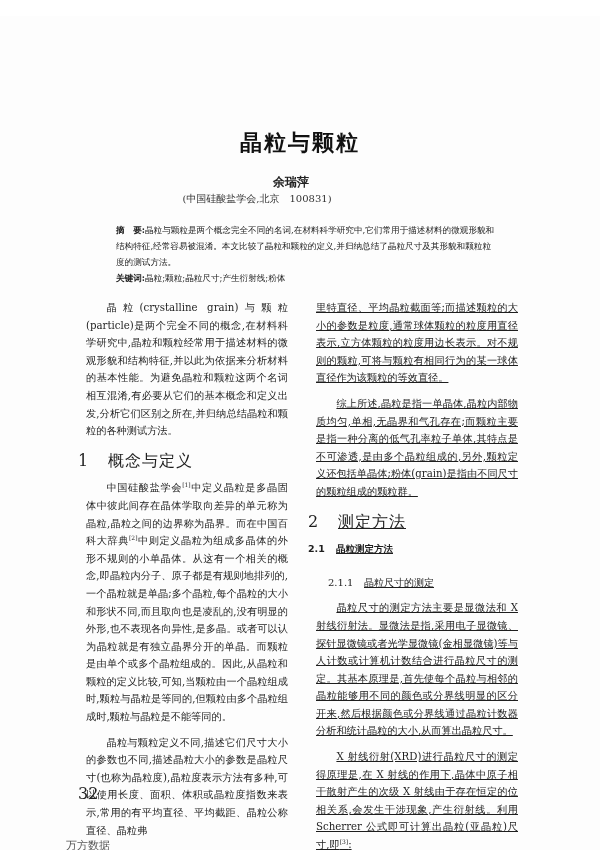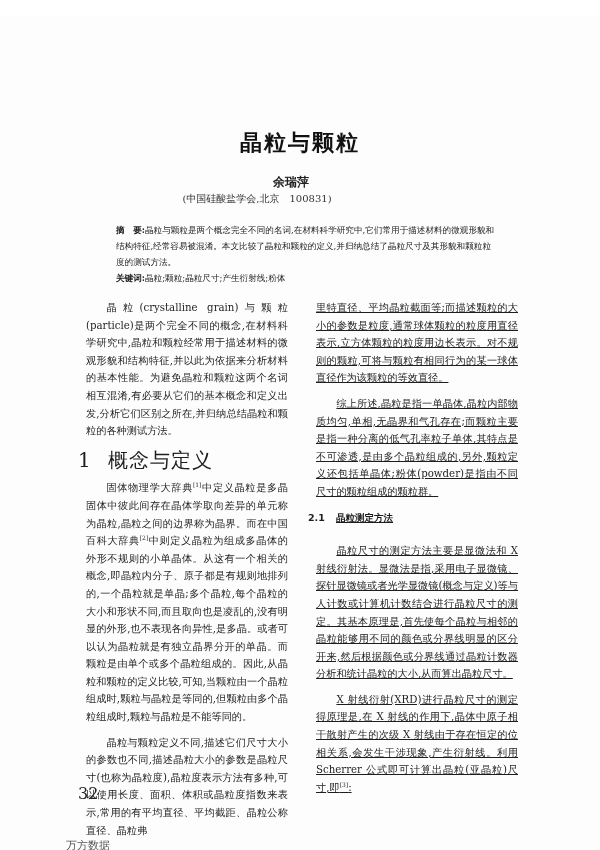--- a/index.html
+++ b/index.html
@@ -12,21 +12,21 @@
             font-family: "DejaVu Sans", "Liberation Sans", sans-serif; font-size: 12px; font-weight: bold; color: #222; }
   .affil { position: absolute; top: 176px; left: 0; width: 514px; text-align: center; font-size: 10px; color: #333; }
   .abstract { position: absolute; top: 206px; left: 116px; width: 380px; font-size: 8.6px; line-height: 16px; color: #222; }
   .abstract .lbl { font-weight: bold; }
   .abstract p { margin: 0; text-indent: 0; }
   .kw { margin-top: 2px; }
   .col { position: absolute; top: 275px; width: 218px; font-size: 10.2px; line-height: 17.6px; color: #1e1e1e; text-align: justify; }
   .col p { margin: 8px; text-indent: 2em; }
   .left { left: 78px; }
   .right { left: 308px; text-decoration: underline; }
-  .h1 { font-size: 20px; margin: 12px 0 10px 0; font-weight: normal; letter-spacing: 1px; }
+  .h1 { font-size: 16px; margin: 12px 0 10px 0; font-weight: normal; letter-spacing: 1px; }
   .h1 .num { display: inline-block; width: 30px; }
   .h2 { font-family: "DejaVu Sans", "Liberation Sans", sans-serif; font-size: 9.5px; font-weight: bold; margin: 8px 0 16px 0; }
   .h2 .num { display: inline-block; width: 28px; }
   .h3 { font-size: 10px; margin: 0 0 0 2em; }
   .h3 .num { display: inline-block; width: 36px; }
   sup { font-size: 6px; vertical-align: super; line-height: 0; }
   .pagenum { position: absolute; top: 768px; left: 78px; font-size: 16px; color: #222; }
   .watermark { position: absolute; top: 822px; left: 66px; font-size: 11px; color: #555; }
 </style>
 </head>
@@ -38,27 +38,29 @@
   <div class="affil">(中国硅酸盐学会,北京　100831)</div>
 
   <div class="abstract">
     <p><span class="lbl">摘　要:</span><span>晶粒与颗粒是两个概念完全不同的名词,在材料科学研究中,它们常用于描述材料的微观形貌和结构特征,经常容易被混淆。本文比较了晶粒和颗粒的定义,并归纳总结了晶粒尺寸及其形貌和颗粒粒度的测试方法。</span></p>
     <p class="kw"><span class="lbl">关键词:</span><span>晶粒;颗粒;晶粒尺寸;产生衍射线;粉体</span></p>
   </div>
 
   <div class="col left">
     <p>晶粒(crystalline grain)与颗粒(particle)是两个完全不同的概念,在材料科学研究中,晶粒和颗粒经常用于描述材料的微观形貌和结构特征,并以此为依据来分析材料的基本性能。为避免晶粒和颗粒这两个名词相互混淆,有必要从它们的基本概念和定义出发,分析它们区别之所在,并归纳总结晶粒和颗粒的各种测试方法。</p>
     <div class="h1"><span class="num">1</span><span>概念与定义</span></div>
-    <p><span>固体物理学大辞典</span><sup>[1]</sup><span>中定义晶粒是多晶固体中彼此间存在晶体学取向差异的单元称为晶粒,晶粒之间的边界称为晶界。而在中国百科大辞典</span><sup>[2]</sup><span>中则定义晶粒为组成多晶体的外形不规则的小单晶体。从这有一个相关的概念,即晶粒内分子、原子都是有规则地排列的,一个晶粒就是单晶;多个晶粒,每个晶粒的大小和形状不同,而且取向也是凌乱的,没有明显的外形,也不表现各向异性,是多晶。或者可以认为晶粒就是有独立晶界分开的单晶。而颗粒是由单个或多个晶粒组成的。因此,从晶粒和颗粒的定义比较,可知,当颗粒由一个晶粒组成时,颗粒与晶粒是等同的,但颗粒由多个晶粒组成时,颗粒与晶粒是不能等同的。</span></p>
+    <p><span>中国硅酸盐学会</span><sup>[1]</sup><span>中定义晶粒是多晶固体中彼此间存在晶体学取向差异的单元称为晶粒,晶粒之间的边界称为晶界。而在中国百科大辞典</span><sup>[2]</sup><span>中则定义晶粒为组成多晶体的外形不规则的小单晶体。从这有一个相关的概念,即晶粒内分子、原子都是有规则地排列的,一个晶粒就是单晶;多个晶粒,每个晶粒的大小和形状不同,而且取向也是凌乱的,没有明显的外形,也不表现各向异性,是多晶。或者可以认为晶粒就是有独立晶界分开的单晶。而颗粒是由单个或多个晶粒组成的。因此,从晶粒和颗粒的定义比较,可知,当颗粒由一个晶粒组成时,颗粒与晶粒是等同的,但颗粒由多个晶粒组成时,颗粒与晶粒是不能等同的。</span></p>
     <p>晶粒与颗粒定义不同,描述它们尺寸大小的参数也不同,描述晶粒大小的参数是晶粒尺寸(也称为晶粒度),晶粒度表示方法有多种,可以使用长度、面积、体积或晶粒度指数来表示,常用的有平均直径、平均截距、晶粒公称直径、晶粒弗</p>
   </div>
 
   <div class="col right">
     <p style="text-indent:0">里特直径、平均晶粒截面等;而描述颗粒的大小的参数是粒度,通常球体颗粒的粒度用直径表示,立方体颗粒的粒度用边长表示。对不规则的颗粒,可将与颗粒有相同行为的某一球体直径作为该颗粒的等效直径。</p>
-    <p>综上所述,晶粒是指一单晶体,晶粒内部物质均匀,单相,无晶界和气孔存在;而颗粒主要是指一种分离的低气孔率粒子单体,其特点是不可渗透,是由多个晶粒组成的,另外,颗粒定义还包括单晶体;粉体(powder)是指由不同尺寸的颗粒组成的颗粒群。</p>
+    <p>综上所述,晶粒是指一单晶体,晶粒内部物质均匀,单相,无晶界和气孔存在;而颗粒主要是指一种分离的低气孔率粒子单体,其特点是不可渗透,是由多个晶粒组成的,另外,颗粒定义还包括单晶体;粉体(grain)是指由不同尺寸的颗粒组成的颗粒群。</p>
+    <div class="h1"><span class="num">2</span><span>测定方法</span></div>
     <div class="h2"><span class="num">2.1</span><span>晶粒测定方法</span></div>
-    <p>晶粒尺寸的测定方法主要是显微法和 X 射线衍射法。显微法是指,采用电子显微镜、探针显微镜或者光学显微镜(概念与定义)等与人计数或计算机计数结合进行晶粒尺寸的测定。其基本原理是,首先使每个晶粒与相邻的晶粒能够用不同的颜色或分界线明显的区分开来,然后根据颜色或分界线通过晶粒计数器分析和统计晶粒的大小,从而算出晶粒尺寸。</p>
+    <div class="h3"><span class="num">2.1.1</span><span>晶粒尺寸的测定</span></div>
+    <p>晶粒尺寸的测定方法主要是显微法和 X 射线衍射法。显微法是指,采用电子显微镜、探针显微镜或者光学显微镜(金相显微镜)等与人计数或计算机计数结合进行晶粒尺寸的测定。其基本原理是,首先使每个晶粒与相邻的晶粒能够用不同的颜色或分界线明显的区分开来,然后根据颜色或分界线通过晶粒计数器分析和统计晶粒的大小,从而算出晶粒尺寸。</p>
     <p><span>X 射线衍射(XRD)进行晶粒尺寸的测定得原理是,在 X 射线的作用下,晶体中原子相干散射产生的次级 X 射线由于存在恒定的位相关系,会发生干涉现象,产生衍射线。利用 Scherrer 公式即可计算出晶粒(亚晶粒)尺寸,即</span><sup>[3]</sup><span>:</span></p>
   </div>
 
   <div class="pagenum">32</div>
   <div class="watermark">万方数据</div>
 </div>
 
 </body></html>

